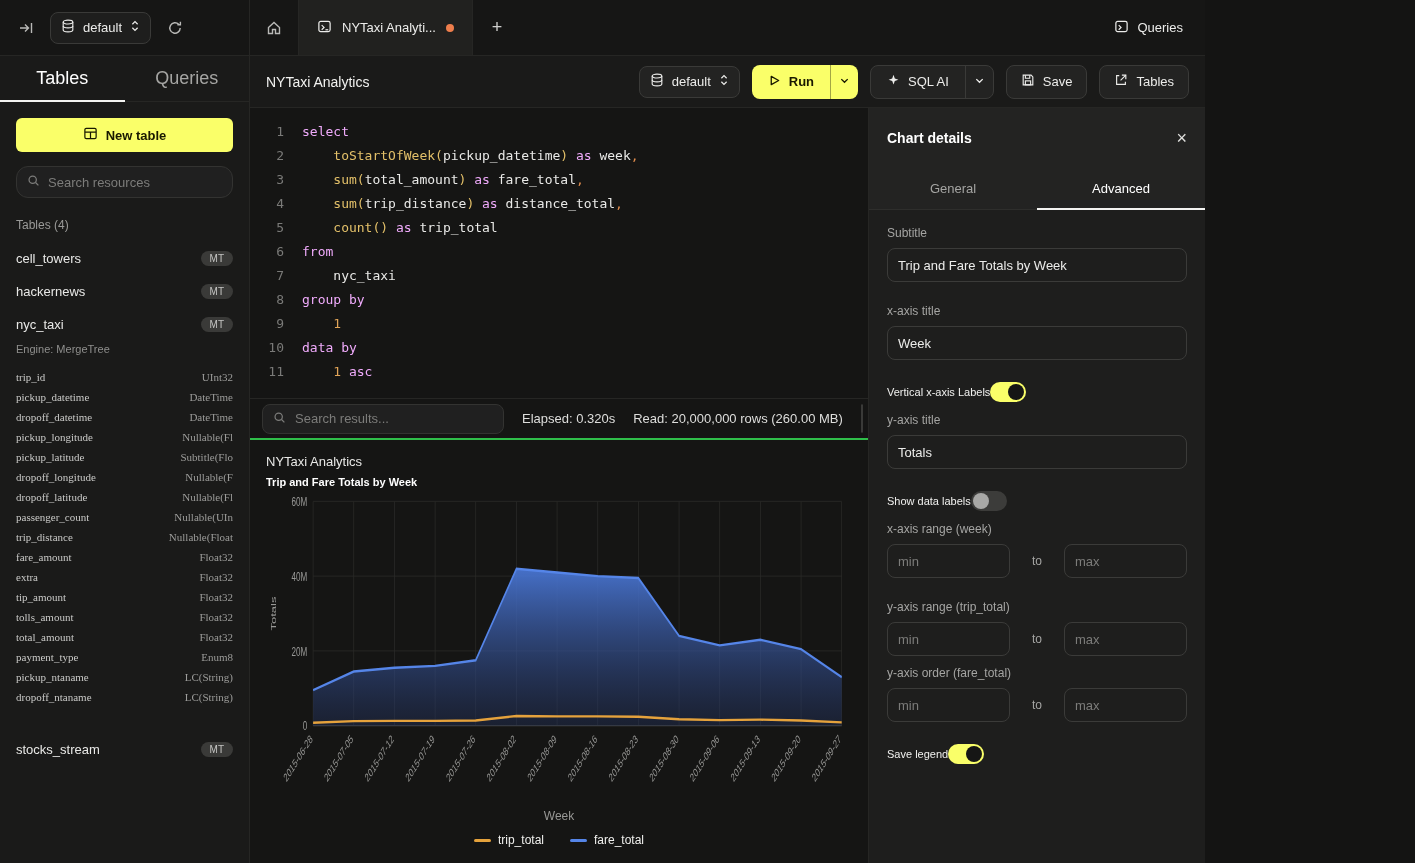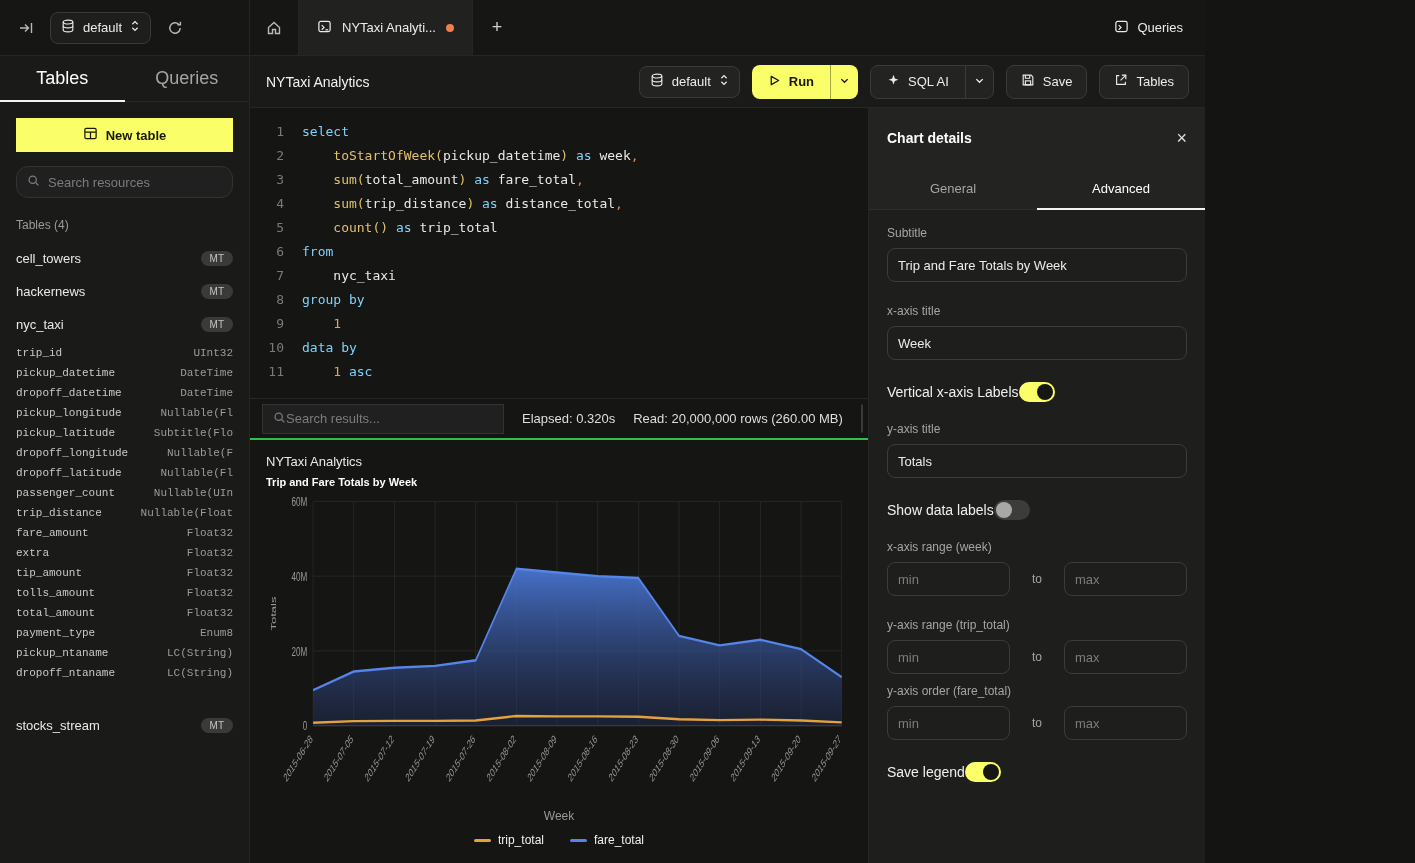--- a/index.html
+++ b/index.html
@@ -25,31 +25,31 @@
 
   
   .body{display:flex;flex:1;min-height:0}
 
   
   .sidebar{width:250px;flex:0 0 250px;background:#1A1A19;border-right:1px solid #262624;display:flex;flex-direction:column;overflow:hidden}
   .side-tabs{display:flex;flex:0 0 46px;border-bottom:1px solid #262624}
   .side-tab{flex:1;display:flex;align-items:center;justify-content:center;color:#A5A5A3;position:relative;font-size:18px}
   .side-tab.active{color:#FFFFFF}
   .side-tab.active::after{content:"";position:absolute;left:0;right:0;bottom:-1px;height:2px;background:#F3F3F1}
-  .new-table{margin:16px 16px 14px;height:34px;border-radius:0;background:#FAFF69;color:#191900;display:flex;
+  .new-table{margin:16px 16px 14px;height:34px;border-radius:6px;background:#FAFF69;color:#191900;display:flex;
     align-items:center;justify-content:center;gap:8px;font-weight:600;border:none;font-size:13px}
   .search-box{margin:0 16px 16px;height:32px;display:flex;align-items:center;gap:8px;background:#202020;
     border:1px solid #333331;border-radius:12px;padding:0 10px;color:#7C7C7A}
   .search-box input{background:none;border:none;outline:none;color:#ECECEA;font-size:13px;width:100%;font-family:inherit}
   .search-box input::placeholder{color:#7C7C7A}
   .section-label{padding:4px 16px 10px;color:#9A9A98;font-size:12px}
   .tbl-row{display:flex;align-items:center;justify-content:space-between;height:33px;padding:0 16px;color:#E9E9E7}
   .mt-badge{background:#3A3A38;color:#C5C5C3;font-size:10px;padding:2px 9px;border-radius:999px}
   .engine-line{padding:2px 16px 10px;color:#8F8F8D;font-size:11px}
-  .col-list{padding:2px 16px 12px;font-family:Liberation Mono, monospace;font-size:11px}
+  .col-list{padding:2px 16px 12px;font-family:Liberation Serif, serif;font-size:11px}
   .col-row{display:flex;justify-content:space-between;height:20px;line-height:20px}
   .col-name{color:#C9C9C7}
   .col-type{color:#9C9C9A}
   .tbl-row.spaced{margin-top:14px}
 
   
   .main-col{flex:1;display:flex;flex-direction:column;min-width:0}
   .main-header{flex:0 0 52px;display:flex;align-items:center;padding:0 16px;background:#1A1A19;border-bottom:1px solid #262624}
   .main-title{font-size:14px;color:#F2F2F0}
   .header-controls{margin-left:auto;display:flex;align-items:center;gap:12px}
@@ -64,27 +64,27 @@
 
   .main-body{display:flex;flex:1;min-height:0}
   .workspace{flex:1;display:flex;flex-direction:column;min-width:0;background:#151514}
 
   
   .editor{flex:0 0 290px;display:flex;padding-top:12px;font-family:"DejaVu Sans Mono",monospace;font-size:13px;overflow:hidden}
   .gutter{width:34px;flex:0 0 34px;text-align:right;color:#7A7A78;padding-right:0}
   .gutter .gut-line{height:24px;line-height:24px}
   .code{flex:1;padding-left:18px}
   .code-line{height:24px;line-height:24px;white-space:pre}
-  .tk-kw{color:#7dd3fc}.tk-fn{color:#E3C069}.tk-pun{color:#E3C069}
+  .tk-kw{color:#f0abfc}.tk-fn{color:#E3C069}.tk-pun{color:#E3C069}
   .tk-id{color:#E9E9E7}.tk-num{color:#E0A458}.tk-com{color:#E08C4C}
 
   
   .results-toolbar{flex:0 0 40px;display:flex;align-items:center;gap:18px;padding:0 12px;border-top:1px solid #262624}
-  .rt-search{width:242px;height:30px;display:flex;align-items:center;gap:0;background:#202020;border:1px solid #333331;
-    border-radius:0;padding:0 10px;color:#7C7C7A;flex:0 0 auto}
+  .rt-search{width:242px;height:30px;display:flex;align-items:center;gap:9px;background:#202020;border:1px solid #333331;
+    border-radius:8px;padding:0 10px;color:#7C7C7A;flex:0 0 auto}
   .rt-search input{background:none;border:none;outline:none;color:#ECECEA;width:100%;font-size:13px;font-family:inherit}
   .rt-search input::placeholder{color:#7C7C7A}
   .rt-text{color:#DEDEDC;font-size:13px;white-space:nowrap}
   .seg{display:flex;background:#232322;border:1px solid #3A3A38;border-radius:8px;overflow:hidden;margin-left:auto}
   .seg-btn{padding:6px 15px;color:#CFCFCD;font-size:13px}
   .seg-btn.active{background:#3F3F3D;color:#FFFFFF}
   .more-btn{color:#CFCFCD;font-size:15px;letter-spacing:1px;padding:0 6px}
   .progress{flex:0 0 2px;background:#2FBF4A}
 
   
@@ -105,21 +105,21 @@
   .panel-tabs{display:flex;flex:0 0 42px;border-bottom:1px solid #2E2E2C;background:#232322}
   .panel-tab{flex:1;display:flex;align-items:center;justify-content:center;color:#A5A5A3;position:relative;font-size:13px}
   .panel-tab.active{color:#FFFFFF}
   .panel-tab.active::after{content:"";position:absolute;left:0;right:0;bottom:-1px;height:2px;background:#F3F3F1}
   .panel-body{flex:1;overflow-y:auto;padding:16px 18px 20px}
   .field-label{font-size:12px;color:#A5A5A3;margin:0 0 8px}
   .group{margin-bottom:22px}
   .text-input{width:100%;height:34px;background:transparent;border:1px solid #3B3B39;border-radius:8px;color:#ECECEA;
     padding:0 10px;font-size:13px;font-family:inherit;outline:none}
   .text-input::placeholder{color:#7C7C7A}
-  .toggle-row{display:flex;align-items:center;gap:0;margin:20px 0;color:#F0F0EE;font-size:14px}
+  .toggle-row{display:flex;align-items:center;gap:0;margin:11px 0;color:#F0F0EE;font-size:11px}
   .toggle{width:36px;height:20px;border-radius:10px;background:#3C3C3A;position:relative;flex:0 0 auto}
   .toggle .knob{position:absolute;top:2px;left:2px;width:16px;height:16px;border-radius:50%;background:#A8A8A6}
   .toggle.on{background:#FAFF69}
   .toggle.on .knob{left:auto;right:2px;background:#161615}
   .range-row{display:flex;align-items:center;gap:22px}
   .range-row .text-input{flex:1;min-width:0}
   .to-label{color:#A5A5A3;font-size:12px}
   .tight{margin-bottom:10px}
   svg.ic{flex:0 0 auto}
 </style>
@@ -223,20 +223,21 @@
         <span class="mt-badge" data-interactable="false">MT</span>
       </div>
       <div class="tbl-row" data-interactable="true">
         <span data-interactable="false">hackernews</span>
         <span class="mt-badge" data-interactable="false">MT</span>
       </div>
       <div class="tbl-row" data-interactable="true">
         <span data-interactable="false">nyc_taxi</span>
         <span class="mt-badge" data-interactable="false">MT</span>
       </div>
+      <div class="engine-line" data-interactable="false">Engine: MergeTree</div>
       <div class="col-list" data-interactable="false">
           <div class="col-row" data-interactable="false">
             <span class="col-name" data-interactable="false">trip_id</span>
             <span class="col-type" data-interactable="false">UInt32</span>
           </div>
           <div class="col-row" data-interactable="false">
             <span class="col-name" data-interactable="false">pickup_datetime</span>
             <span class="col-type" data-interactable="false">DateTime</span>
           </div>
           <div class="col-row" data-interactable="false">

